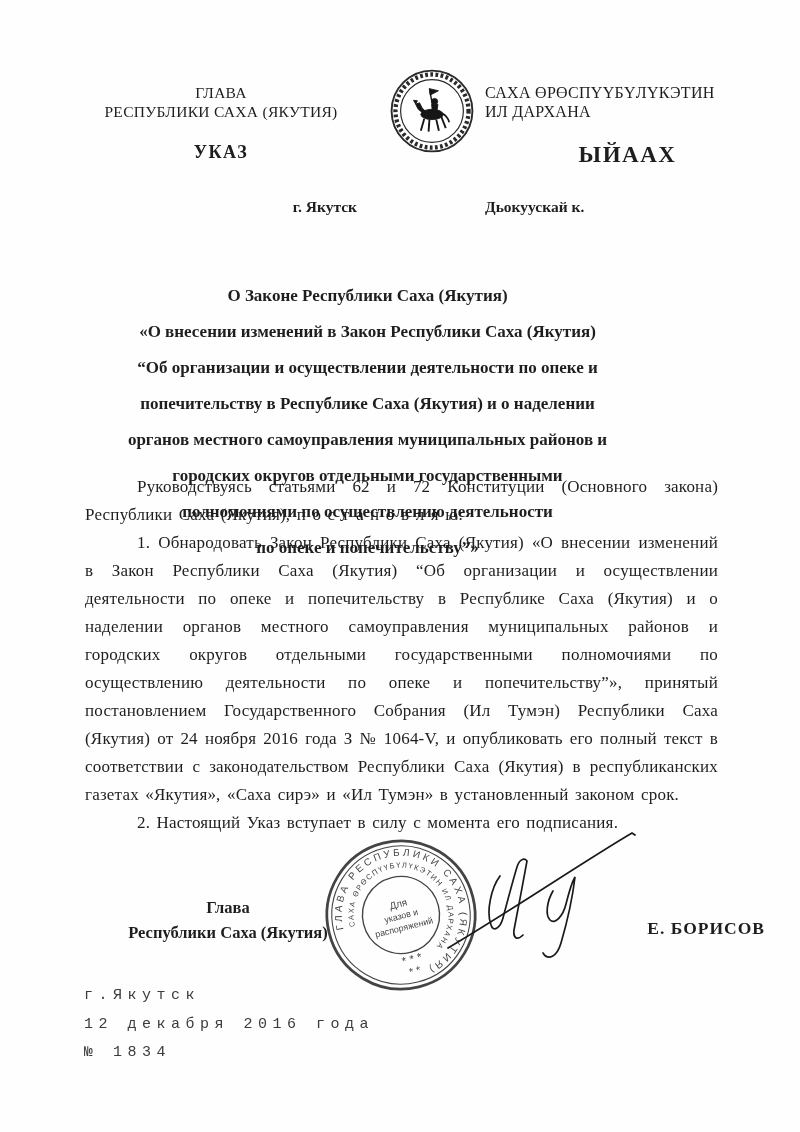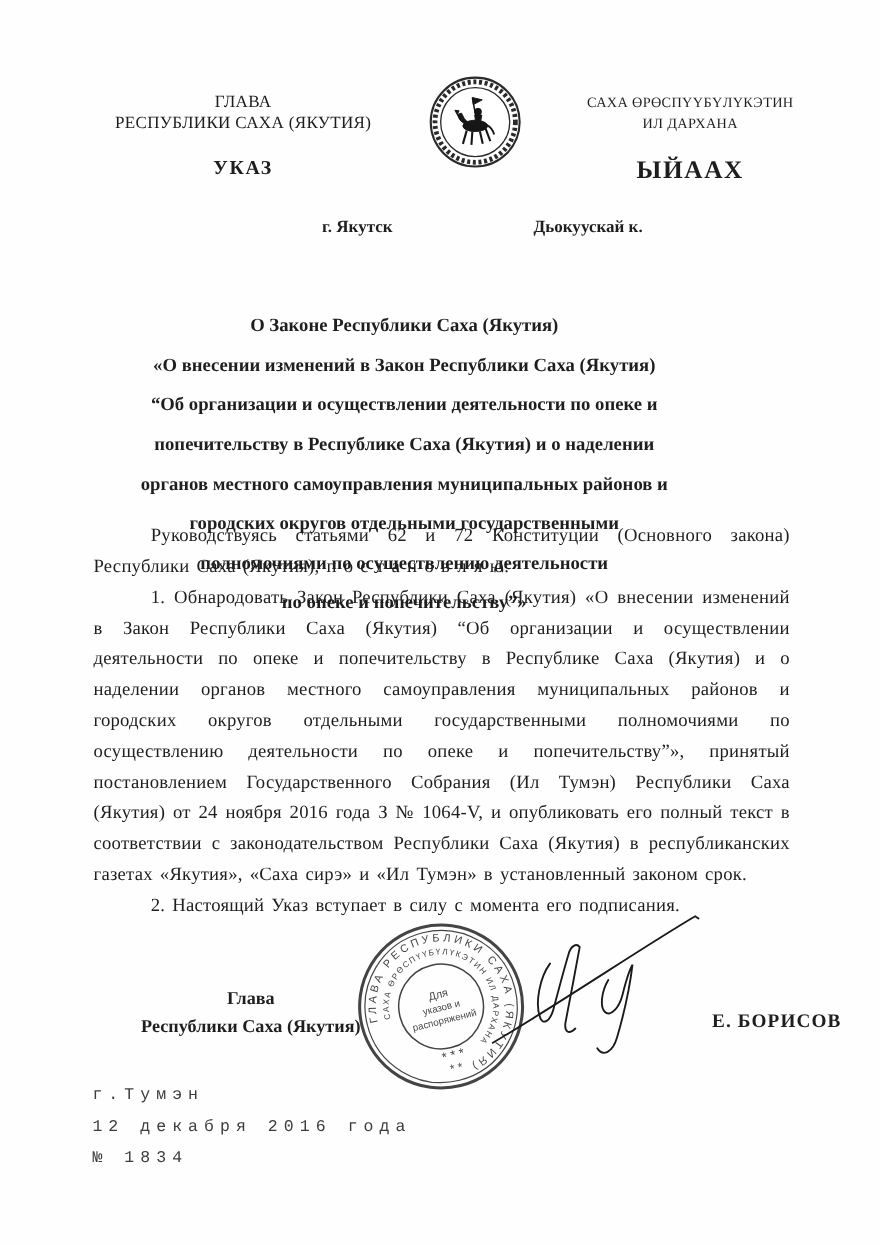--- a/index.html
+++ b/index.html
@@ -14,21 +14,21 @@
     overflow: hidden;
   }
   
   .org-left {
     position: absolute; left: 85px; top: 83px; width: 272px;
     text-align: center; font-size: 15.5px; line-height: 19px;
     white-space: pre-line; letter-spacing: 0.3px;
   }
   .org-right {
     position: absolute; left: 485px; top: 83px; width: 285px;
-    text-align: center; font-size: 13px; line-height: 19px;
+    font-size: 16px; line-height: 19px;
     white-space: pre-line; letter-spacing: 0.3px;
   }
   .emblem-wrap { position: absolute; left: 389px; top: 67px; width: 86px; height: 88px; }
   .doc-type-left {
     position: absolute; left: 85px; top: 142px; width: 272px;
     text-align: center; font-size: 18px; font-weight: bold; letter-spacing: 1.5px;
   }
   .doc-type-right {
     position: absolute; left: 485px; top: 142px; width: 285px;
     text-align: center; font-size: 23px; font-weight: bold; letter-spacing: 1.5px;
@@ -163,18 +163,18 @@
         <path d="M 12 122 C 70 88 150 34 196 7 L 199 9"></path>
         <path d="M 64 50 C 55 62 50 86 55 99 C 57 106 64 103 67 92 C 72 73 77 54 81 41 C 83 34 88 31 91 35 C 87 57 82 83 78 104 C 77 112 81 115 87 109"></path>
         <path d="M 117 65 C 111 75 109 89 114 94 C 119 99 127 90 130 78 C 133 66 136 56 139 51 C 137 68 132 93 125 117 C 121 131 112 135 107 127"></path>
       </g>
     </svg>
   </div>
 
   <div class="sig-name">Е. БОРИСОВ</div>
 
   <div class="footer-block">
-    <div>г.Тумэн</div>
+    <div>г.Якутск</div>
     <div>12 декабря 2016 года</div>
     <div>№ 1834</div>
   </div>
 
 </div>
 
 </body></html>

